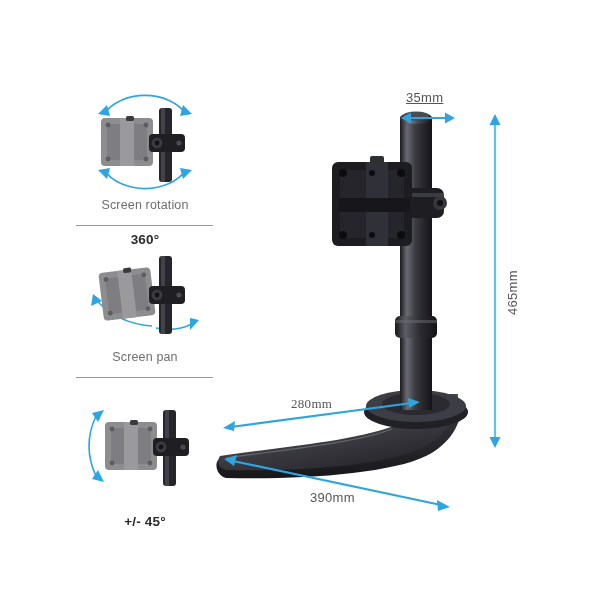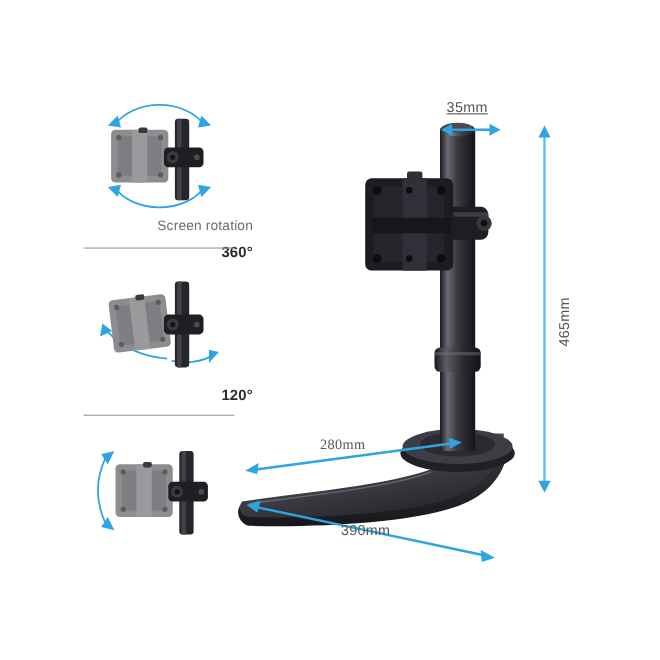--- a/index.html
+++ b/index.html
@@ -16,40 +16,40 @@
     height: 600px;
     background: #ffffff;
     overflow: hidden;
   }
 
   
   .feature {
     position: absolute;
     left: 60px;
     width: 170px;
-    text-align: right;
+    text-align: center;
   }
   .feature-art {
     position: relative;
     width: 170px;
     height: 100px;
   }
   .feature-label {
     font-size: 12.5px;
     color: #6d6d6d;
     letter-spacing: .15px;
     margin-top: 6px;
     line-height: 1.25;
   }
   .feature-value {
     font-size: 13.5px;
     color: #2b2b2b;
     font-weight: bold;
     letter-spacing: .2px;
-    margin-top: 8px;
+    margin-top: 18px;
     line-height: 1.25;
   }
   .divider {
     position: absolute;
     left: 76px;
     width: 137px;
     height: 1px;
     background: #9a9a9a;
   }
 
@@ -149,21 +149,21 @@
         <rect x="101" y="12" width="4" height="78" fill="#4a4a50" opacity=".8"></rect>
 
         <g>
           <rect x="89" y="42" width="36" height="18" rx="4" fill="#1f1f23"></rect>
           <circle cx="97" cy="51" r="5.4" fill="#3b3b41"></circle>
           <circle cx="97" cy="51" r="2.4" fill="#141417"></circle>
           <circle cx="119" cy="51" r="2.6" fill="#4a4a50"></circle>
         </g>
       </svg>
     </div>
-    <div class="feature-value">120°</div>
+    <div class="feature-label">Screen pan</div>
   </div>
 
   <div class="divider" style="top:377px;"></div>
 
   <div class="feature" style="top:396px;">
     <div class="feature-art">
       <svg class="art-svg" width="170" height="100" viewBox="0 0 170 100">
 
         <path d="M36 20 Q 22 50 36 80" fill="none" stroke="#2EA4E0" stroke-width="1.6"></path>
         <g fill="#2EA4E0">
@@ -188,20 +188,21 @@
         <rect x="105" y="14" width="4" height="76" fill="#4a4a50" opacity=".8"></rect>
 
         <g>
           <rect x="93" y="42" width="36" height="18" rx="4" fill="#1f1f23"></rect>
           <circle cx="101" cy="51" r="5.4" fill="#3b3b41"></circle>
           <circle cx="101" cy="51" r="2.4" fill="#141417"></circle>
           <circle cx="123" cy="51" r="2.6" fill="#4a4a50"></circle>
         </g>
       </svg>
     </div>
+    <div class="feature-value">+/- 45°</div>
   </div>
 
   <svg class="art-svg" style="left:200px; top:60px;" width="360" height="480" viewBox="0 0 360 480">
     <defs>
       <linearGradient id="poleGrad" x1="0" y1="0" x2="1" y2="0">
         <stop offset="0%" stop-color="#1a1a1e"></stop>
         <stop offset="22%" stop-color="#6a6a72"></stop>
         <stop offset="48%" stop-color="#3a3a41"></stop>
         <stop offset="78%" stop-color="#232328"></stop>
         <stop offset="100%" stop-color="#141418"></stop>
@@ -307,15 +308,15 @@
     <path d="M1 32 L13 25 L12 35 Z" fill="#2EA4E0"></path>
     <path d="M198 6 L186 2 L187 12 Z" fill="#2EA4E0"></path>
   </svg>
   <div class="dim" style="left:291px; top:396px;font-family:Liberation Serif, serif;">280mm</div>
 
   <svg class="art-svg" style="left:222px; top:452px;" width="230" height="62" viewBox="0 0 230 62">
     <line x1="11" y1="9" x2="219" y2="53" stroke="#2EA4E0" stroke-width="2.2"></line>
     <path d="M2 7 L15 3 L12 14 Z" fill="#2EA4E0"></path>
     <path d="M228 55 L215 48 L216 59 Z" fill="#2EA4E0"></path>
   </svg>
-  <div class="dim" style="left:310px; top:474px;">390mm</div>
+  <div class="dim" style="left:310px; top:490px;">390mm</div>
 
 </div>
 
 </body></html>

